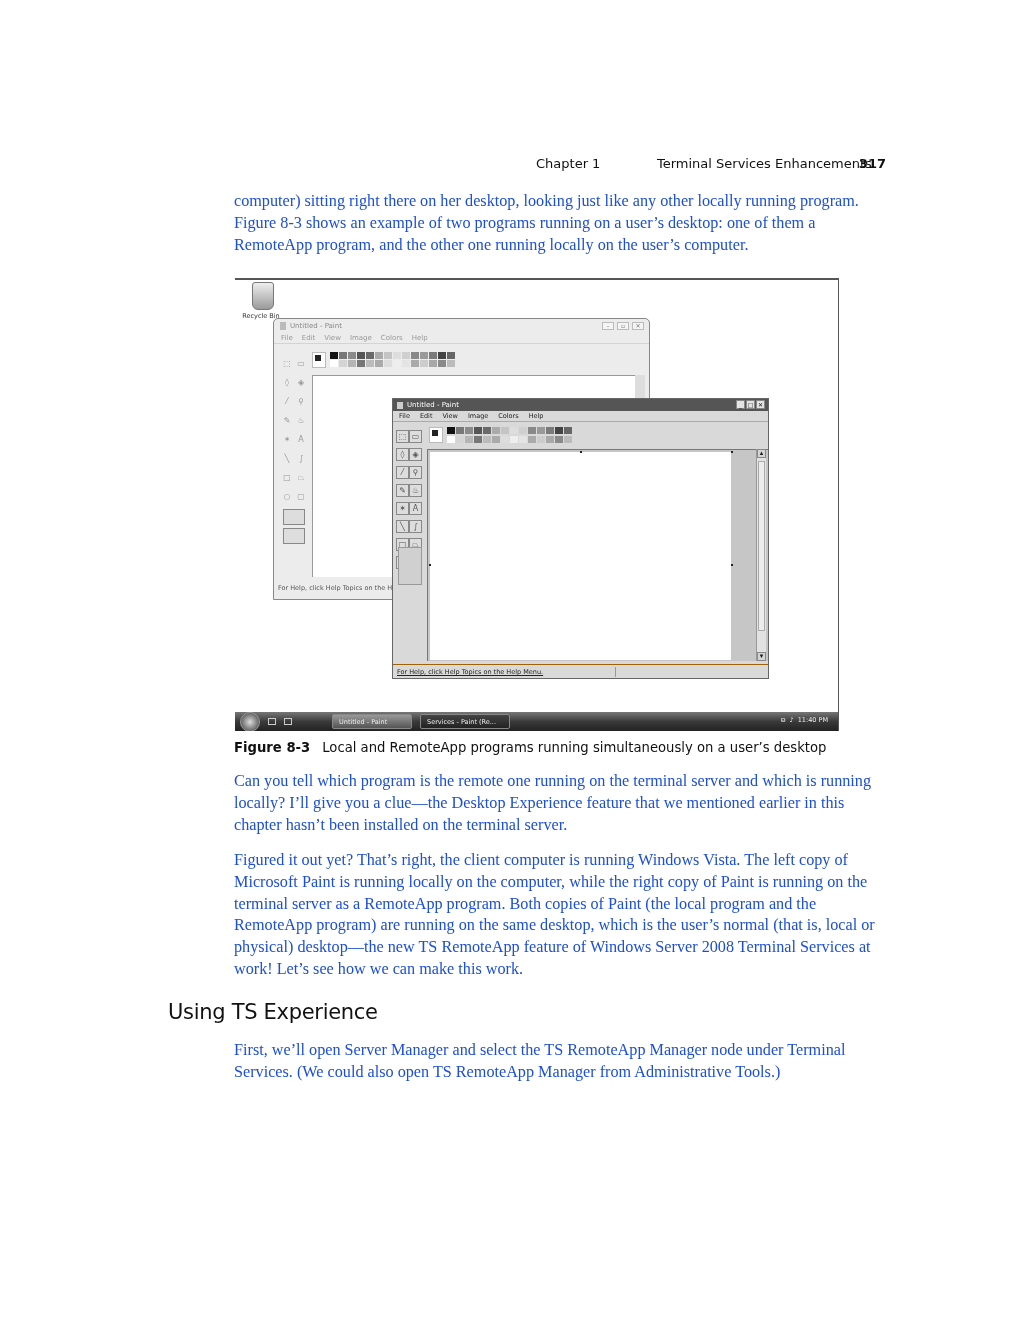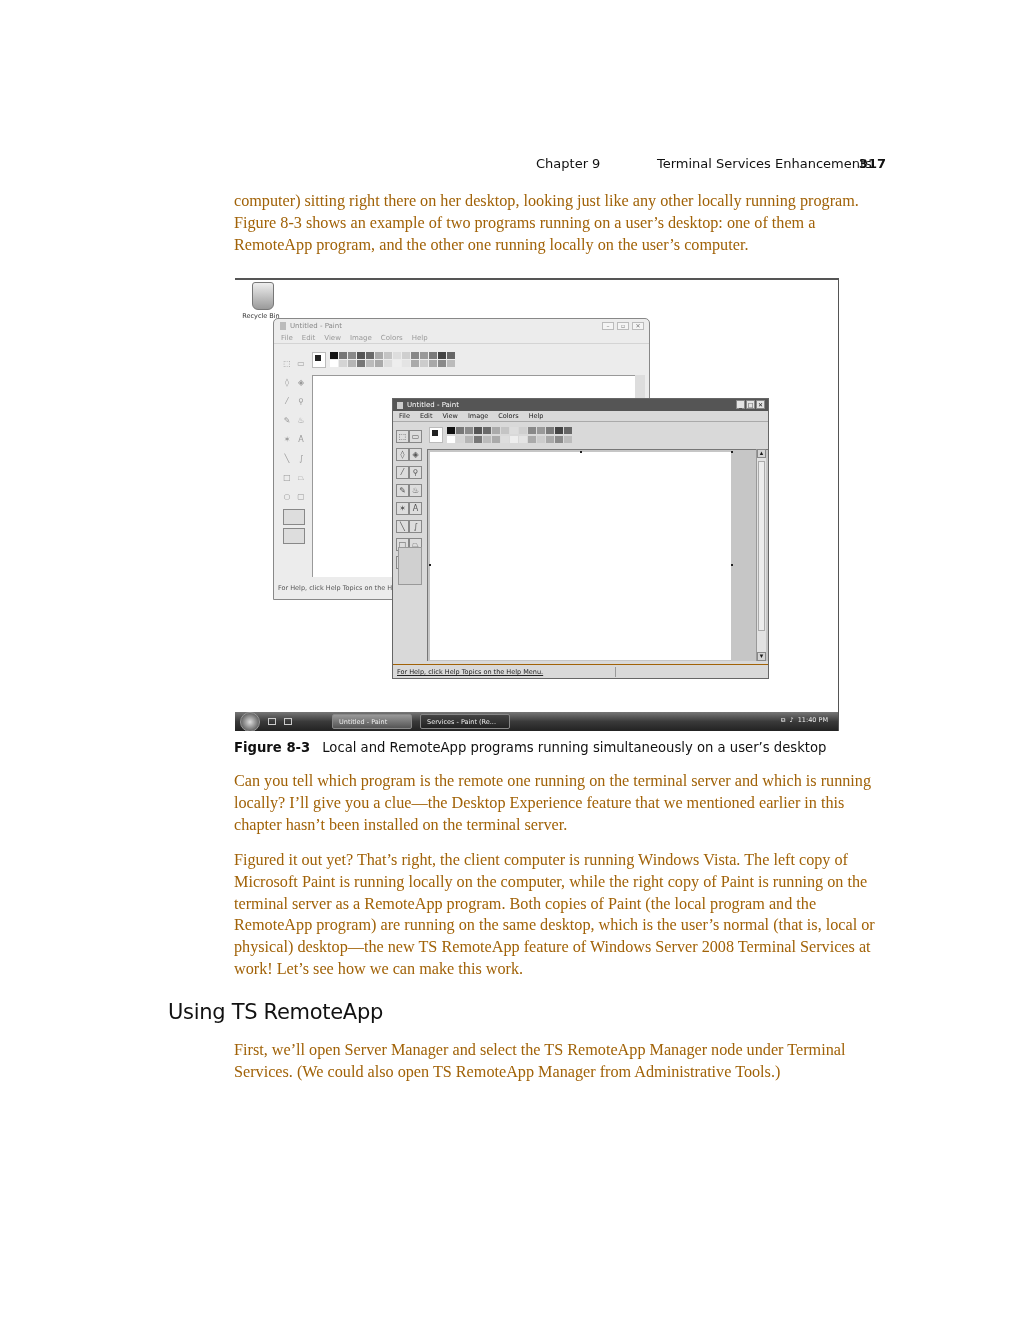--- a/index.html
+++ b/index.html
@@ -5,21 +5,21 @@
   * { box-sizing: border-box; margin: 0; padding: 0; }
   html, body { width: 1024px; height: 1325px; background: #ffffff; overflow: hidden; }
   body { position: relative; font-family: "Liberation Serif", serif; color: #1a1a1a; }
 
   .running-head { position: absolute; top: 156px; left: 536px; width: 350px; height: 20px;
     font-family: "DejaVu Sans", sans-serif; font-size: 13px; color: #111; }
   .running-head .chapter { position: absolute; left: 0; top: 0; }
   .running-head .title { position: absolute; left: 77px; top: 0; margin-left: 44px; }
   .running-head .page { position: absolute; right: 0; top: 0; font-weight: bold; }
 
-  .para { position: absolute; left: 234px; width: 652px; font-size: 16.2px; line-height: 21.8px; color: #a16207; }
+  .para { position: absolute; left: 234px; width: 652px; font-size: 16.2px; line-height: 21.8px; color: #1d4ed8; }
   #p1 { top: 191px; }
   #p2 { top: 771px; }
   #p3 { top: 850px; }
   #p4 { top: 1040px; }
 
   .heading { position: absolute; left: 168px; top: 1000px; font-family: "DejaVu Sans", sans-serif;
     font-size: 21px; font-weight: normal; color: #111; letter-spacing: -0.3px; }
 
   .caption { position: absolute; left: 234px; top: 740px; font-family: "DejaVu Sans", sans-serif; font-size: 13.2px; color: #111; }
   .caption .label { font-weight: bold; margin-right: 12px; }
@@ -91,21 +91,21 @@
   .task { height: 15px; margin-left: 8px; font-family: "DejaVu Sans", sans-serif; font-size: 6.5px; color: #eee;
     display: flex; align-items: center; padding-left: 6px; border: 1px solid #888; border-radius: 2px; }
   .task.t1 { width: 80px; margin-left: 40px; background: linear-gradient(#999, #555); }
   .task.t2 { width: 90px; background: linear-gradient(#444, #222); }
   .tray { position: absolute; right: 10px; top: 4px; font-family: "DejaVu Sans", sans-serif; font-size: 6.5px; color: #eee; display: flex; gap: 4px; }
 </style>
 </head>
 <body>
 
 <div class="running-head">
-  <span class="chapter">Chapter 9</span>
+  <span class="chapter">Chapter 1</span>
   <span class="title">Terminal Services Enhancements</span>
   <span class="page">317</span>
 </div>
 
 <p class="para" id="p1">computer) sitting right there on her desktop, looking just like any other locally running program. Figure 8-3 shows an example of two programs running on a user’s desktop: one of them a RemoteApp program, and the other one running locally on the user’s computer.</p>
 
 <div class="figure">
   <div class="recycle">
     <div class="bin"></div>
     <div class="lbl">Recycle Bin</div>
@@ -262,15 +262,15 @@
   </div>
 </div>
 
 <div class="caption">
   <span class="label">Figure 8-3</span><span>Local and RemoteApp programs running simultaneously on a user’s desktop</span>
 </div>
 
 <p class="para" id="p2">Can you tell which program is the remote one running on the terminal server and which is running locally? I’ll give you a clue—the Desktop Experience feature that we mentioned earlier in this chapter hasn’t been installed on the terminal server.</p>
 <p class="para" id="p3">Figured it out yet? That’s right, the client computer is running Windows Vista. The left copy of Microsoft Paint is running locally on the computer, while the right copy of Paint is running on the terminal server as a RemoteApp program. Both copies of Paint (the local program and the RemoteApp program) are running on the same desktop, which is the user’s normal (that is, local or physical) desktop—the new TS RemoteApp feature of Windows Server 2008 Terminal Services at work! Let’s see how we can make this work.</p>
 
-<h2 class="heading">Using TS RemoteApp</h2>
+<h2 class="heading">Using TS Experience</h2>
 
 <p class="para" id="p4">First, we’ll open Server Manager and select the TS RemoteApp Manager node under Terminal Services. (We could also open TS RemoteApp Manager from Administrative Tools.)</p>
 
 </body></html>

